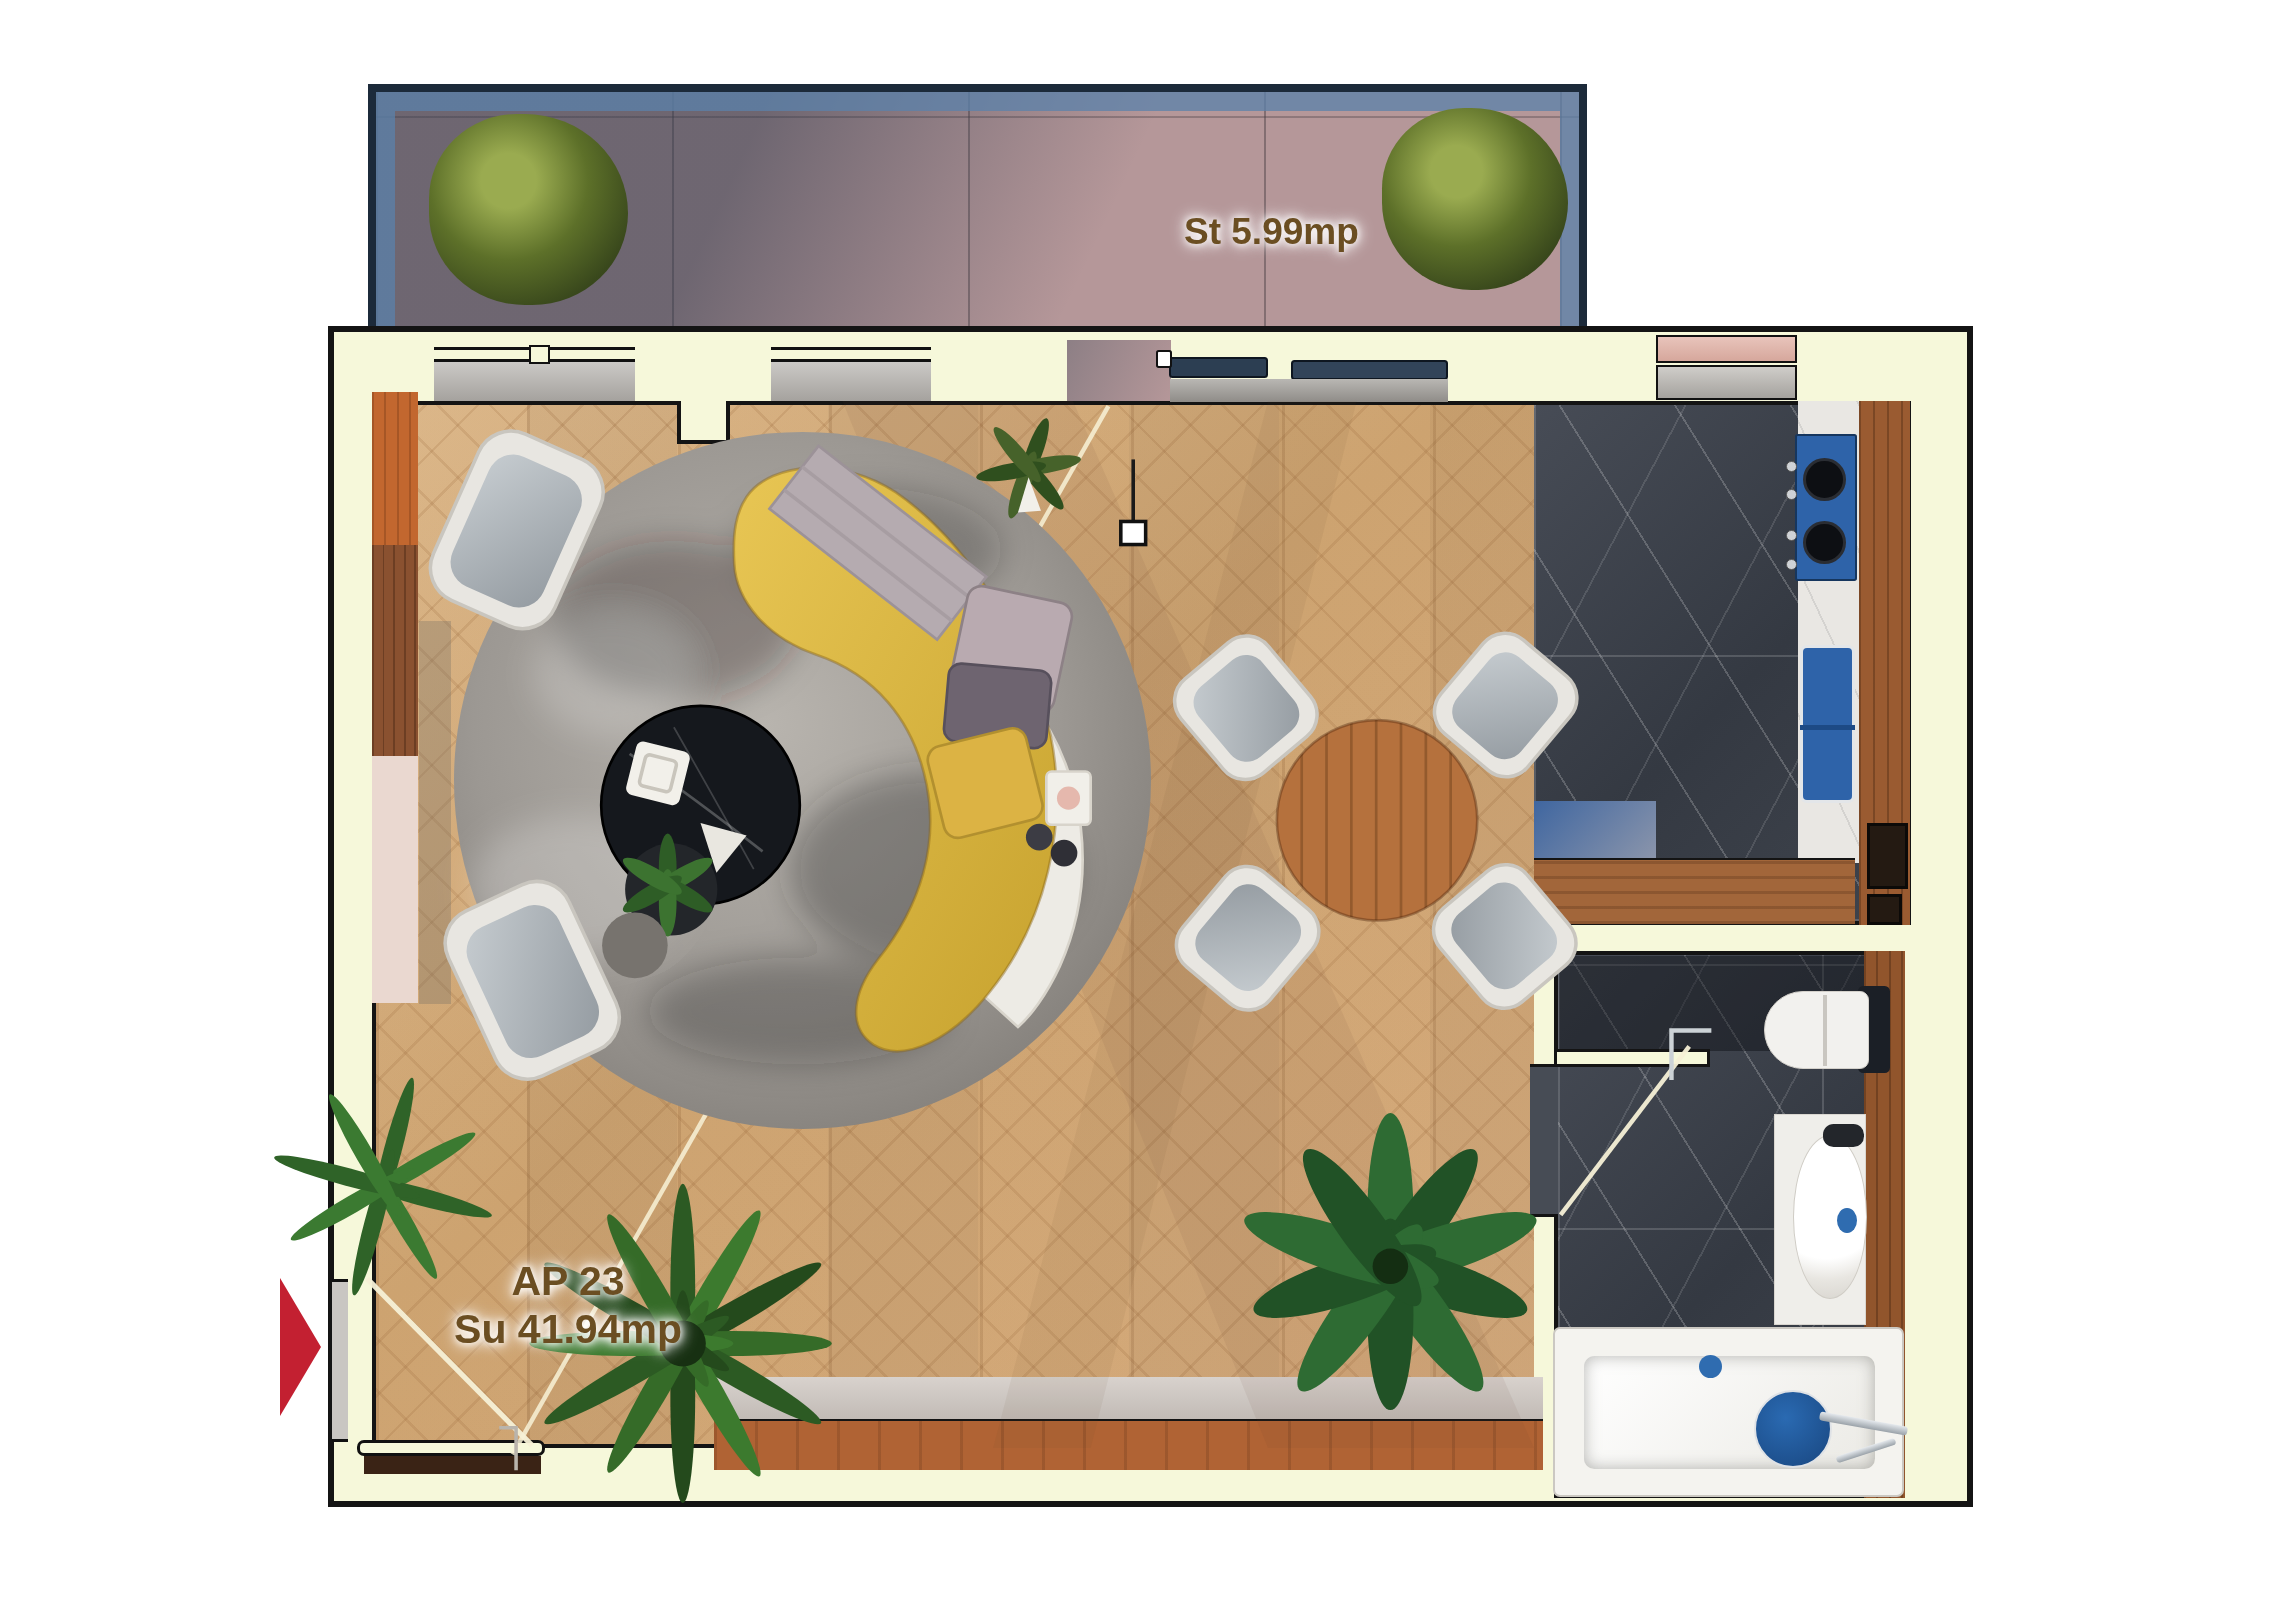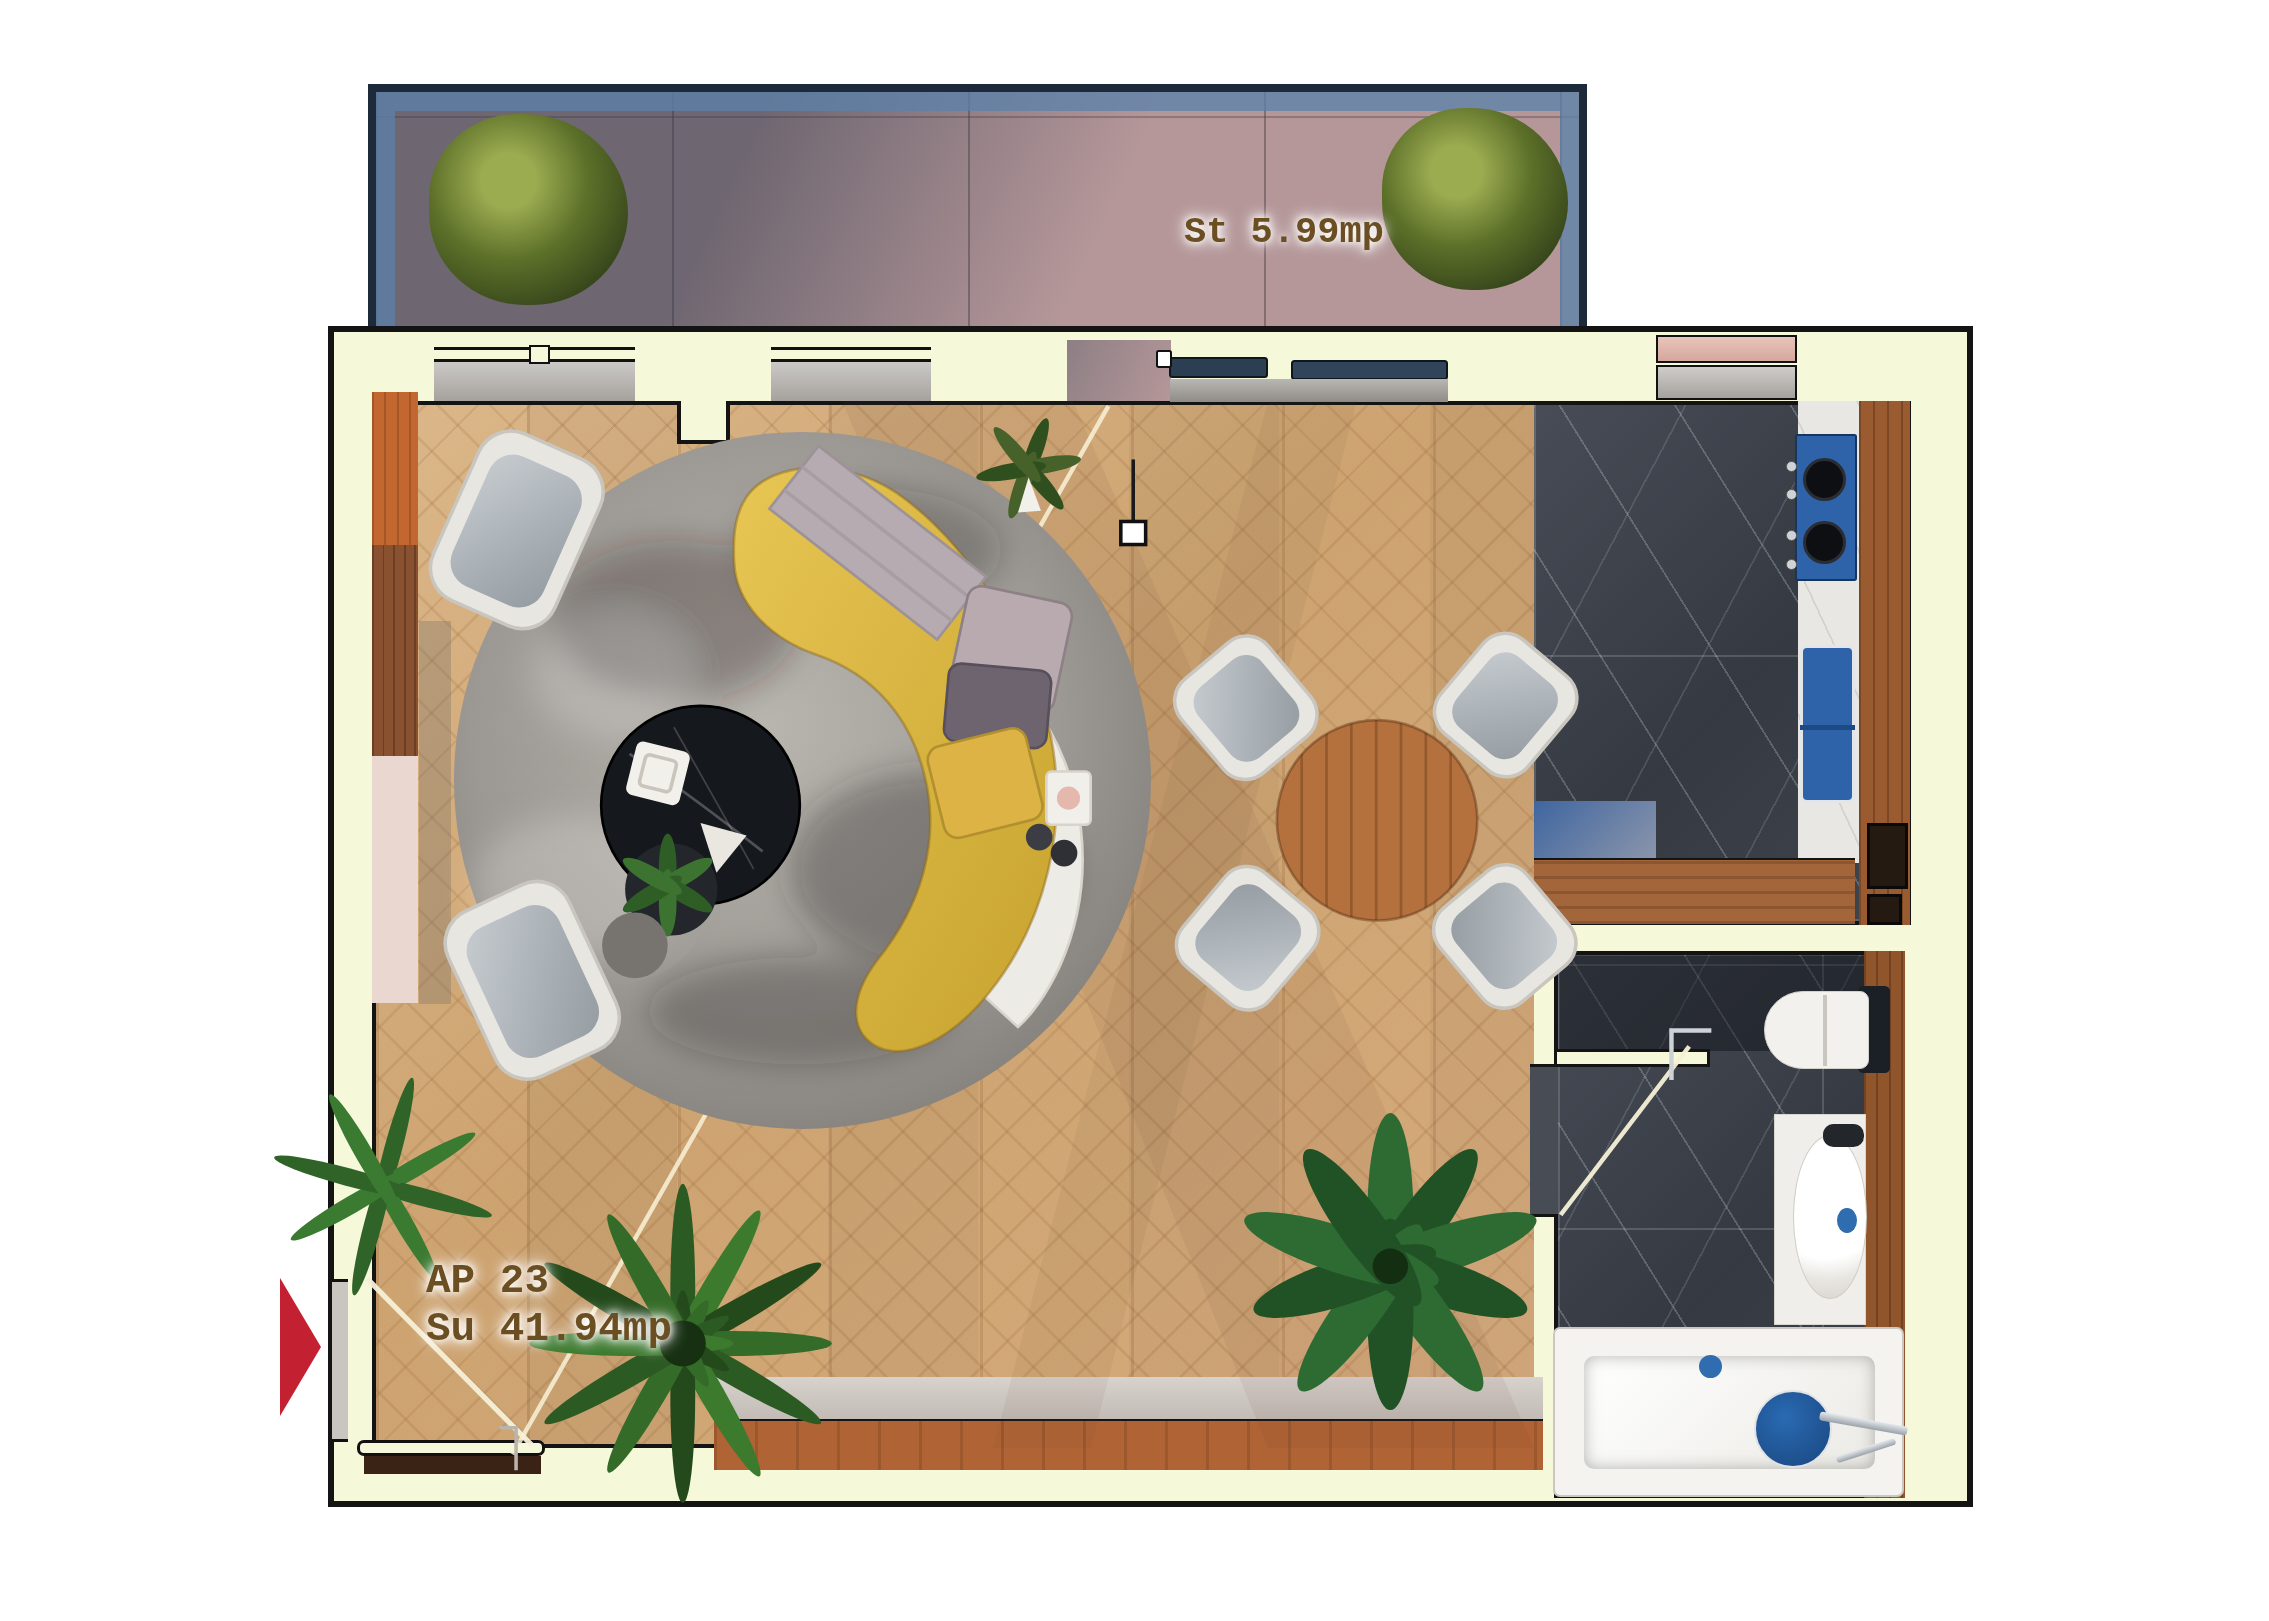--- a/index.html
+++ b/index.html
@@ -1,17 +1,17 @@
 <!DOCTYPE html>
 <html style="--wall-fill: #f6f8da; --wall-stroke: #141414; --wood-floor: #d9b386; --marble-floor: #3e434c; --terrace-tile: #b59799; --railing-frame: #1c2a3a; --railing-glass: #5b82ab; --door-navy: #2c3e52; --sofa-yellow: #d7b23e; --rug-gray: #a39e99; --chair-frame: #e8e6e1; --chair-seat: #a7aeb4; --dining-wood: #b5713d; --cabinet-orange: #c2672f; --cabinet-brown: #8a5130; --sideboard-wood: #b06334; --counter-white: #e9e7e3; --appliance-blue: #2e63a9; --fixture-white: #f2f1ee; --plant-green: #2e5d26; --arrow-red: #c32031; --label-brown: #6b4e22;font-size:14px"><head>
 <meta charset="utf-8">
 <style>
   html,body{margin:0;padding:0;background:#ffffff;}
   #canvas{position:relative;width:2270px;height:1622px;background:#fff;overflow:hidden;
-          font-family:Liberation Mono, monospace;}
+          font-family:Liberation Sans, sans-serif;}
   .abs{position:absolute;box-sizing:border-box;}
 
   
   #terrace{left:368px;top:84px;width:1219px;height:257px;
     border:8.9px solid var(--railing-frame,#1c2a3a);border-bottom:none;
     background-color:var(--terrace-tile,#b59799);
     background-image:
       linear-gradient(115deg, rgba(52,62,80,.55) 0 30%, rgba(52,62,80,.22) 48%, rgba(52,62,80,0) 60%),
       repeating-linear-gradient(90deg, rgba(70,60,65,.45) 0 1.8px, transparent 1.8px 296px),
       repeating-linear-gradient(0deg, rgba(70,60,65,.35) 0 1.8px, transparent 1.8px 223px);}
@@ -120,21 +120,21 @@
   #tub-faucet{left:1754px;top:1390px;width:78px;height:78px;border-radius:50%;
     background:radial-gradient(circle at 40% 35%, #2a6ab2, #1d4f8c 75%);border:2.7px solid #dfe2e6;}
   .chrome{background:linear-gradient(180deg,#e6eaee,#99a1a8);border-radius:3.5px;}
   #tub-bar1{left:1819px;top:1419px;width:89px;height:8.9px;transform:rotate(10deg);}
   #tub-bar2{left:1835px;top:1447px;width:62px;height:7px;transform:rotate(-18deg);}
 
   
   .plan-label{color:var(--label-brown,#6b4e22);font-weight:bold;
     text-shadow:0 0 7px #fff,0 0 12.4px #fff,0 0 17.7px #fff;white-space:nowrap;}
   #terrace-label{left:1184px;top:211px;font-size:37px;}
-  #ap-label{left:426px;top:1257px;width:284px;font-size:41px;line-height:48px;}
+  #ap-label{left:426px;top:1257px;width:284px;text-align:center;font-size:41px;line-height:48px;}
   #entry-arrow{left:280px;top:1278px;width:0;height:0;
     border-top:69px solid transparent;border-bottom:69px solid transparent;
     border-left:41px solid var(--arrow-red,#c32031);}
 
   #furniture{left:0;top:0;width:2270px;height:1622px;pointer-events:none;}
 </style>
 </head>
 <body>
 
 <div id="canvas">

